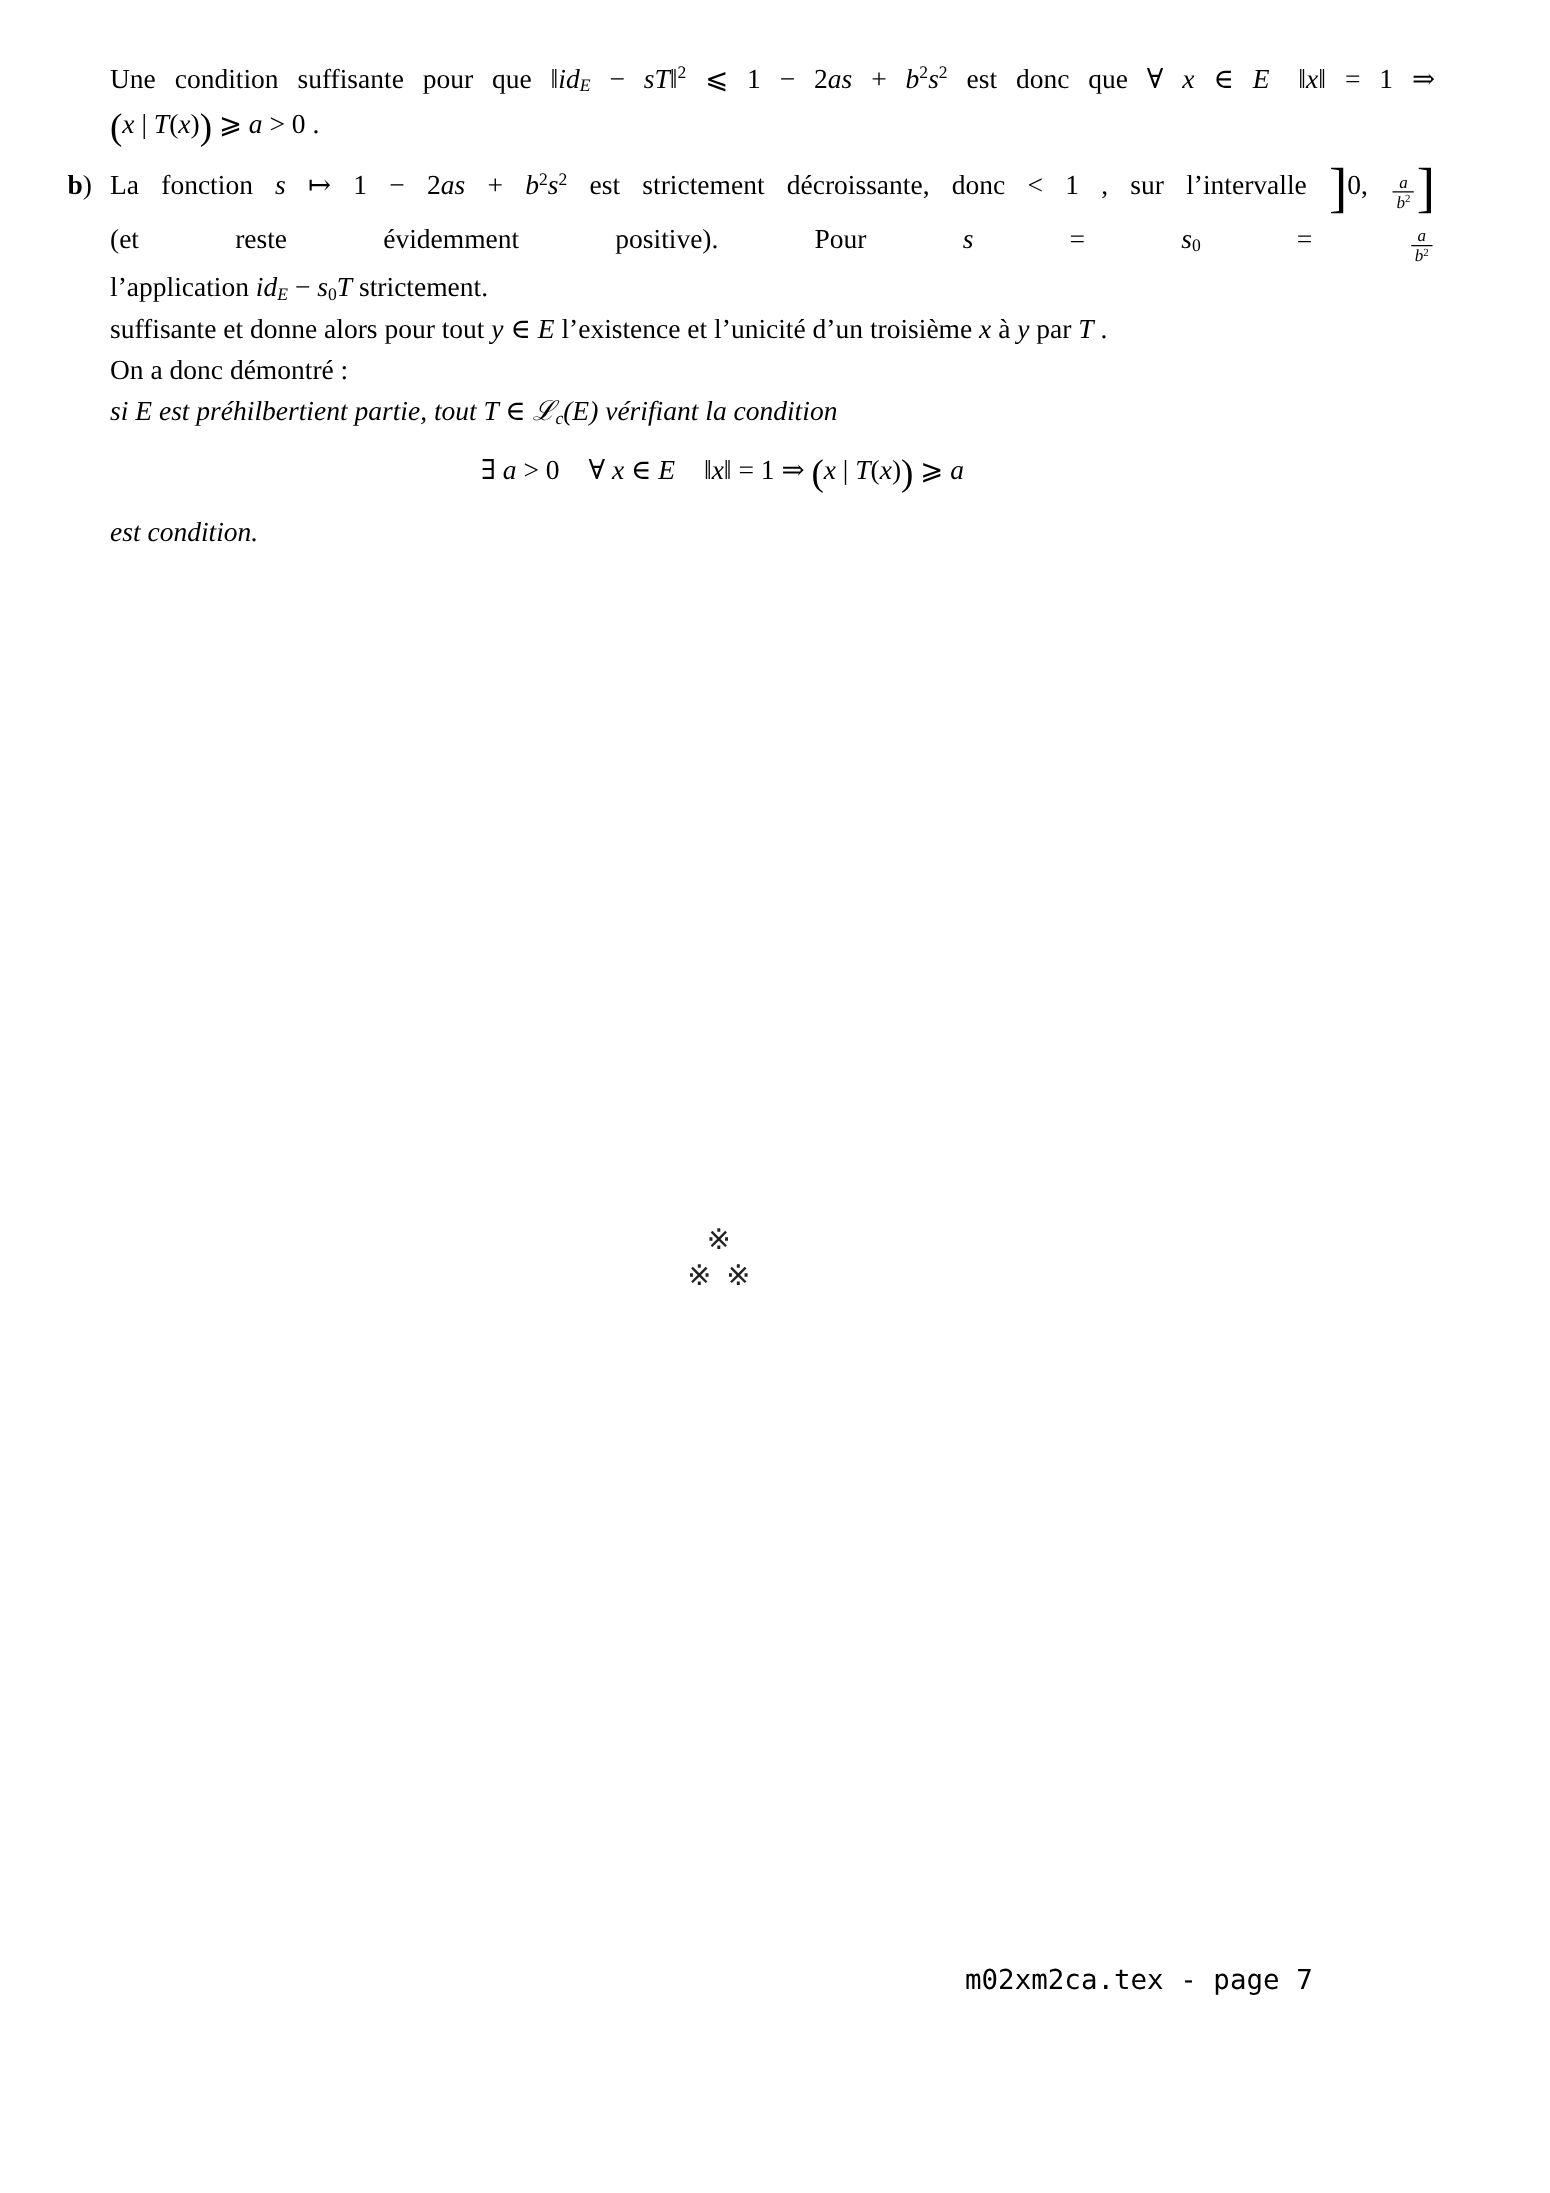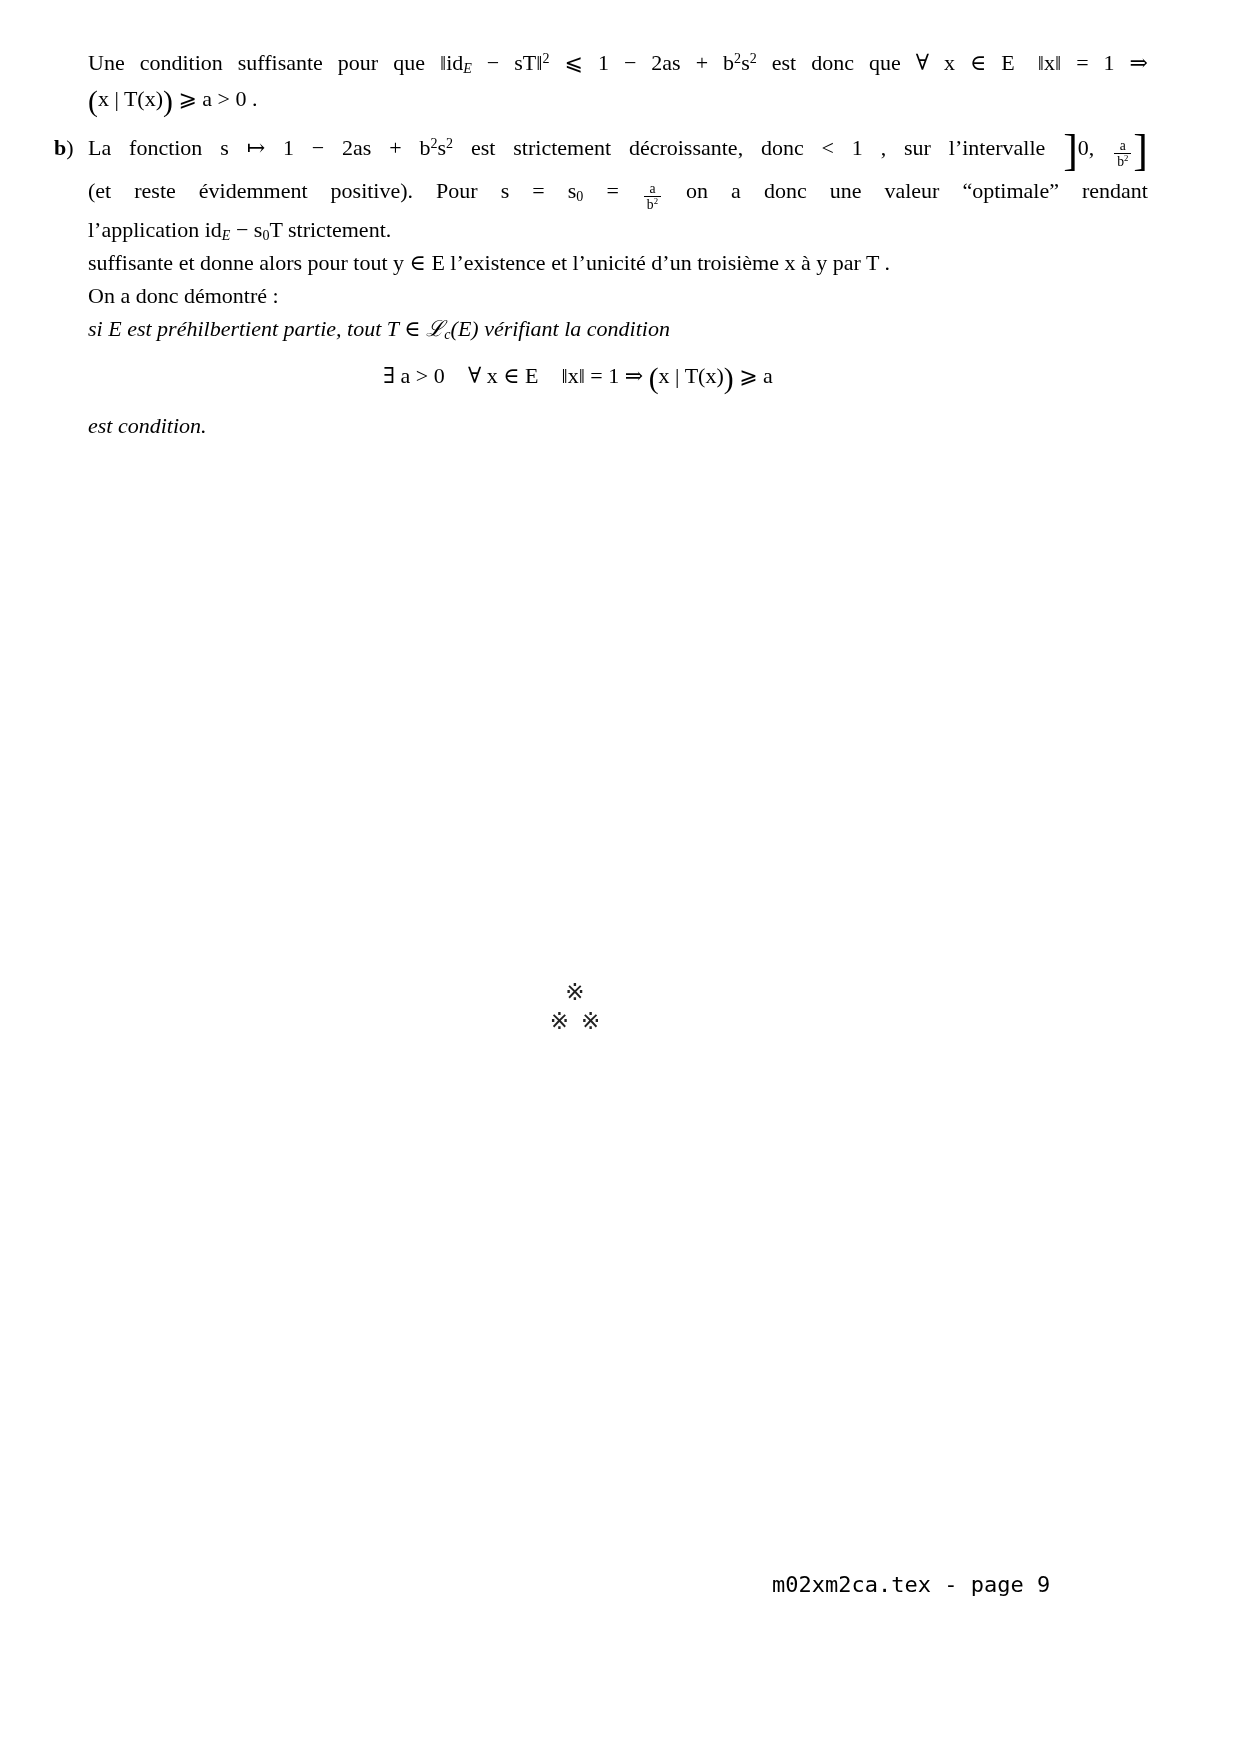--- a/index.html
+++ b/index.html
@@ -29,21 +29,21 @@
   .tall2{line-height:42px}
   .italic{font-style:italic}
   .item{position:relative;margin-top:8px}
   .marker{
     position:absolute;left:-34px;top:0;line-height:44px;
     font-style:normal;
   }
   .marker .bold{font-weight:700}
   
   .rm{}
-  .var{}
+  .var{font-style:italic}
   .sup{font-size:64%;vertical-align:0.52em;line-height:0}
   .sub{font-size:64%;vertical-align:-0.22em;line-height:0}
   .sub.var{font-style:italic}
   .qsp{display:inline-block;width:1.05em}
   .bigp{font-size:135%;line-height:20px;vertical-align:-5px}
   .bigb{font-size:200%;line-height:20px;vertical-align:-10px}
   .frac{
     display:inline-flex;flex-direction:column;align-items:center;
     font-size:0.62em;line-height:1.12;vertical-align:5px;
     margin:0 2px;text-align:center;
@@ -83,32 +83,32 @@
     <div class="item">
       <span class="marker"><span class="bold">b</span><span>)</span></span>
 
       <div class="line tall"><span class="rm">La fonction </span><span class="var">s</span><span class="rm"> ↦ 1 − 2</span><span class="var">as</span><span class="rm"> + </span><span class="var">b</span><span class="sup">2</span><span class="var">s</span><span class="sup">2</span><span class="rm"> est strictement décroissante, donc &lt; 1 , sur l’intervalle </span><span class="bigb">]</span><span class="rm">0, </span><span class="frac">
             <span class="num"><span class="var">a</span></span>
             <span class="den"><span class="var">b</span><span class="sup">2</span></span>
           </span><span class="bigb">]</span></div>
       <div class="line tall2"><span class="rm">(et reste évidemment positive). Pour </span><span class="var">s</span><span class="rm"> = </span><span class="var">s</span><span class="sub">0</span><span class="rm"> = </span><span class="frac">
             <span class="num"><span class="var">a</span></span>
             <span class="den"><span class="var">b</span><span class="sup">2</span></span>
-          </span><span class="rm"> on a donc une valeur “optimale” rendant</span></div>
+          </span></div>
       <div class="line last"><span class="rm">l’application </span><span class="var">id</span><span class="sub var">E</span><span class="rm"> − </span><span class="var">s</span><span class="sub">0</span><span class="var">T</span><span class="rm"> strictement.</span></div>
       <div class="line last"><span class="rm">suffisante et donne alors pour tout </span><span class="var">y</span><span class="rm"> ∈ </span><span class="var">E</span><span class="rm"> l’existence et l’unicité d’un troisième </span><span class="var">x</span><span class="rm"> à </span><span class="var">y</span><span class="rm"> par </span><span class="var">T</span><span class="rm"> .</span></div>
       <div class="line last"><span class="rm">On a donc démontré :</span></div>
       <div class="line last italic"><span class="rm">si </span><span class="var">E</span><span class="rm"> est préhilbertient partie, tout </span><span class="var">T</span><span class="rm"> ∈ </span><span class="var">ℒ</span><span class="sub var">c</span><span class="rm">(</span><span class="var">E</span><span class="rm">) vérifiant la condition</span></div>
 
       <div class="eq"><span class="rm">∃ </span><span class="var">a</span><span class="rm"> &gt; 0</span><span class="qsp"></span><span class="rm">∀ </span><span class="var">x</span><span class="rm"> ∈ </span><span class="var">E</span><span class="qsp"></span><span class="rm">‖</span><span class="var">x</span><span class="rm">‖ = 1 ⇒ </span><span class="bigp">(</span><span class="var">x</span><span class="rm"> | </span><span class="var">T</span><span class="rm">(</span><span class="var">x</span><span class="rm">)</span><span class="bigp">)</span><span class="rm"> ⩾ </span><span class="var">a</span></div>
 
       <div class="line last italic"><span class="rm">est condition.</span></div>
     </div>
   </div>
 
   <div class="asterism">
     <div class="ast-row"><span class="ast">※</span></div>
     <div class="ast-row"><span class="ast">※</span><span class="ast">※</span></div>
   </div>
 
-  <div class="footer">m02xm2ca.tex - page 9</div>
+  <div class="footer">m02xm2ca.tex - page 7</div>
 
 </div>
 
 </body></html>

